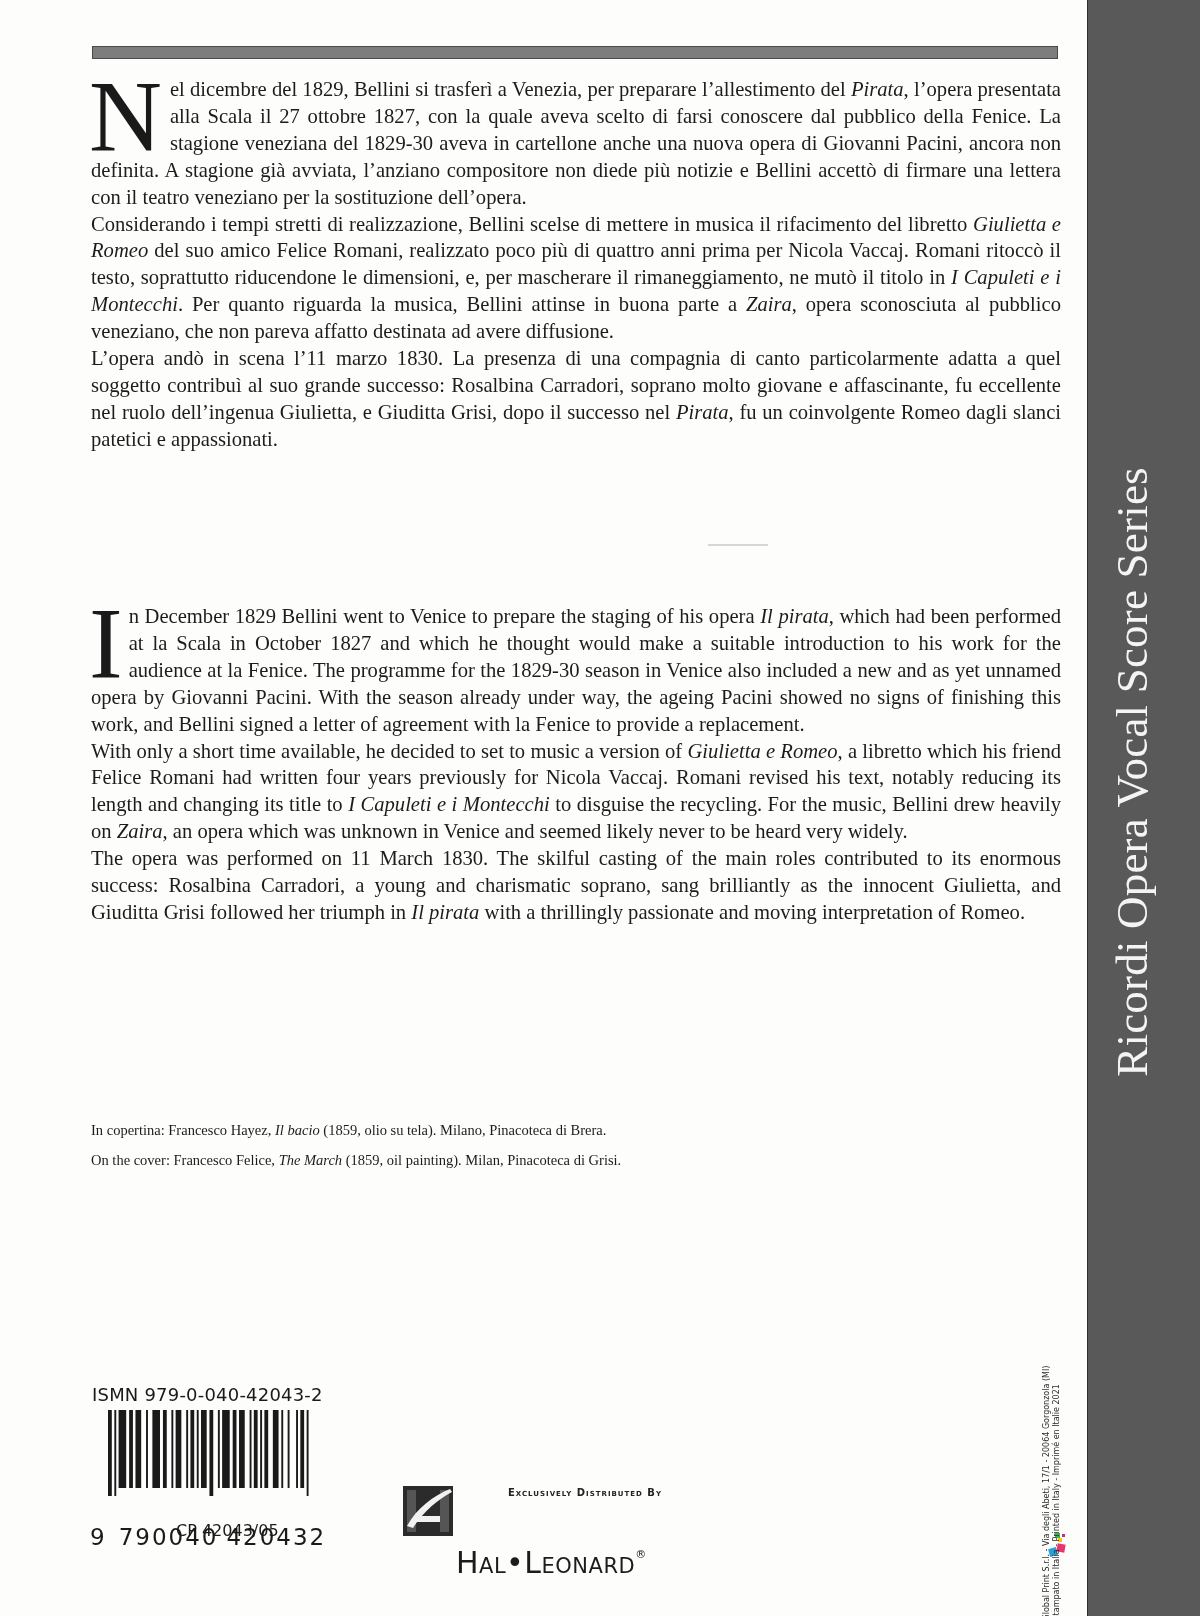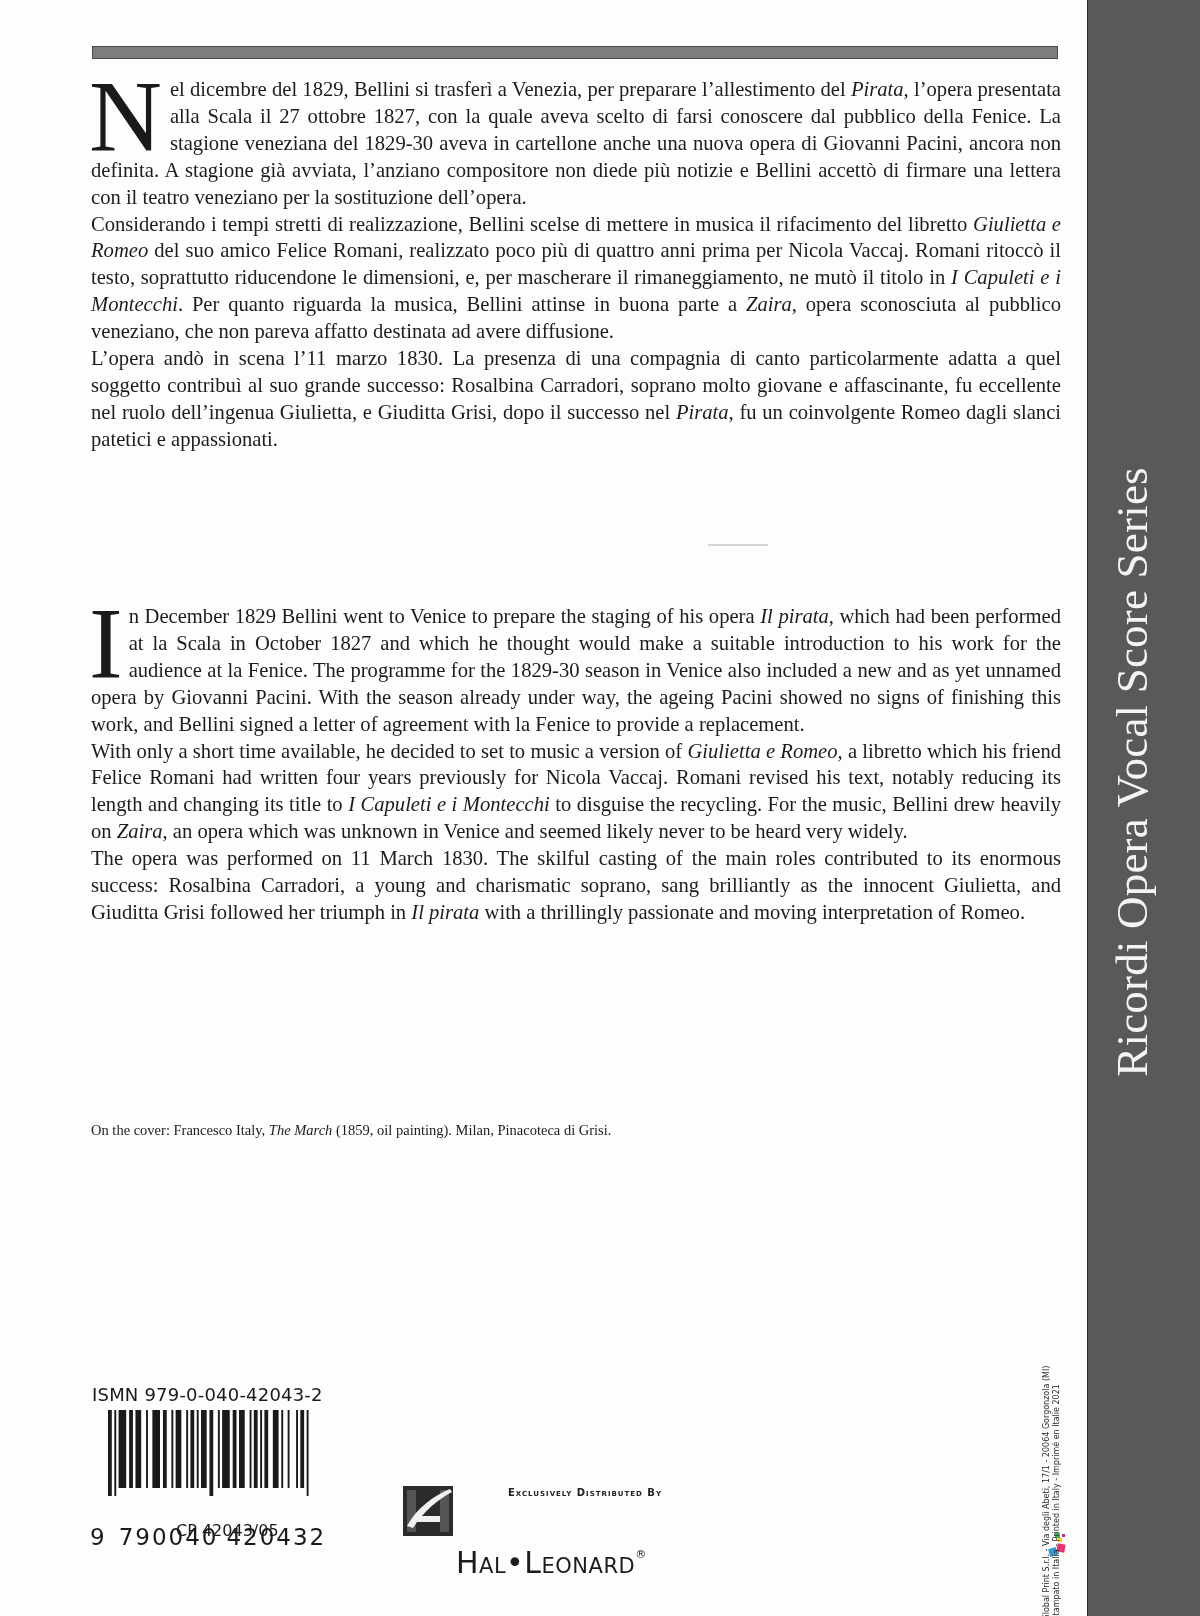--- a/index.html
+++ b/index.html
@@ -193,21 +193,22 @@
 <div class="text-block en-block">
   <span class="dropcap">I</span>
   <div>
       <p><span>n December 1829 Bellini went to Venice to prepare the staging of his opera </span><em>Il pirata</em><span>, which had been performed at la Scala in October 1827 and which he thought would make a suitable introduction to his work for the audience at la Fenice. The programme for the 1829-30 season in Venice also included a new and as yet unnamed opera by Giovanni Pacini. With the season already under way, the ageing Pacini showed no signs of finishing this work, and Bellini signed a letter of agreement with la Fenice to provide a replacement.</span></p>
       <p><span>With only a short time available, he decided to set to music a version of </span><em>Giulietta e Romeo</em><span>, a libretto which his friend Felice Romani had written four years previously for Nicola Vaccaj. Romani revised his text, notably reducing its length and changing its title to </span><em>I Capuleti e i Montecchi</em><span> to disguise the recycling. For the music, Bellini drew heavily on </span><em>Zaira</em><span>, an opera which was unknown in Venice and seemed likely never to be heard very widely.</span></p>
       <p><span>The opera was performed on 11 March 1830. The skilful casting of the main roles contributed to its enormous success: Rosalbina Carradori, a young and charismatic soprano, sang brilliantly as the innocent Giulietta, and Giuditta Grisi followed her triumph in </span><em>Il pirata</em><span> with a thrillingly passionate and moving interpretation of Romeo.</span></p>
     </div>
 </div>
 
 <div class="credits">
-  <p><span>On the cover: Francesco Italy, </span><em>The March</em><span> (1859, oil painting). Milan, Pinacoteca di Grisi.</span></p>
+  <p><span>In copertina: Francesco Hayez, </span><em>Il bacio</em><span> (1859, olio su tela). Milano, Pinacoteca di Brera.</span></p>
+  <p><span>On the cover: Francesco Felice, </span><em>The March</em><span> (1859, oil painting). Milan, Pinacoteca di Grisi.</span></p>
 </div>
 
 <div class="faint-mark" style="left:708px;top:544px;width:60px;"></div>
 
 <div class="isbn">ISMN 979-0-040-42043-2</div>
 <svg class="barcode" viewBox="0 0 205 86" preserveAspectRatio="none">
   <g id="barcode-bars" fill="#1a1a1a">
       <rect x="0.00" y="0" width="3.80" height="86"></rect>
       <rect x="6.34" y="0" width="1.90" height="86"></rect>
       <rect x="10.57" y="0" width="7.61" height="78"></rect>

